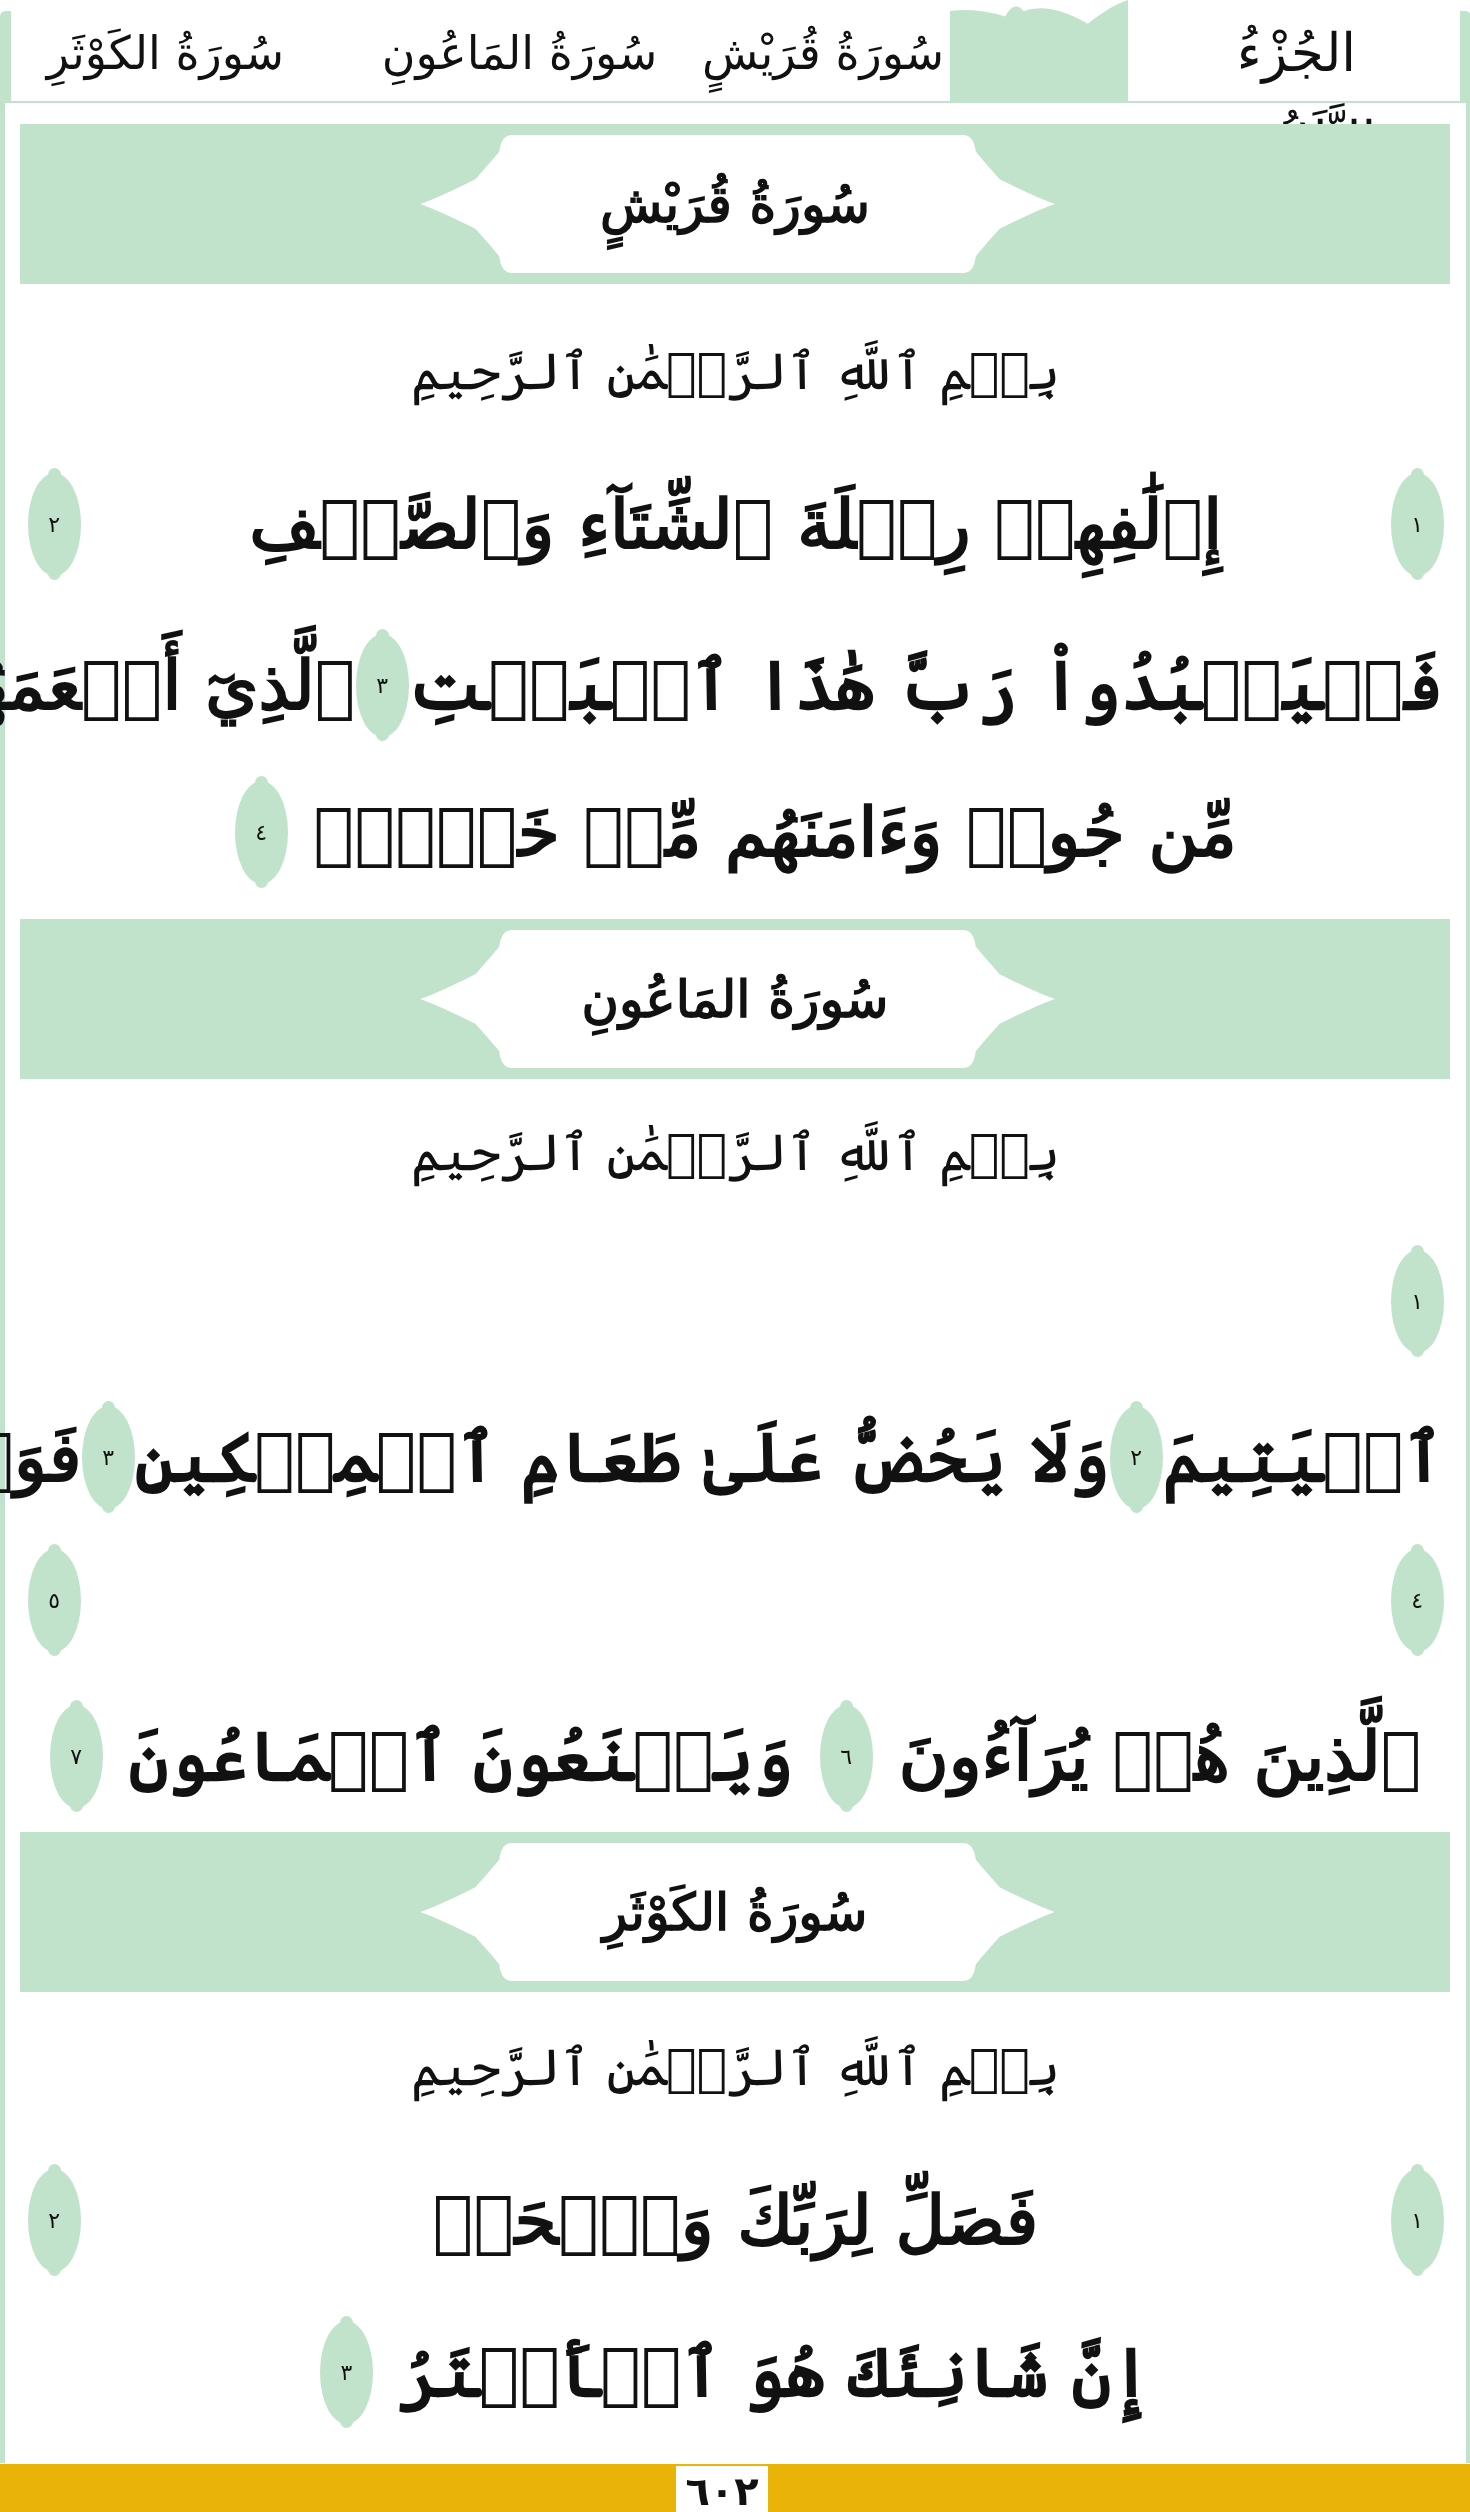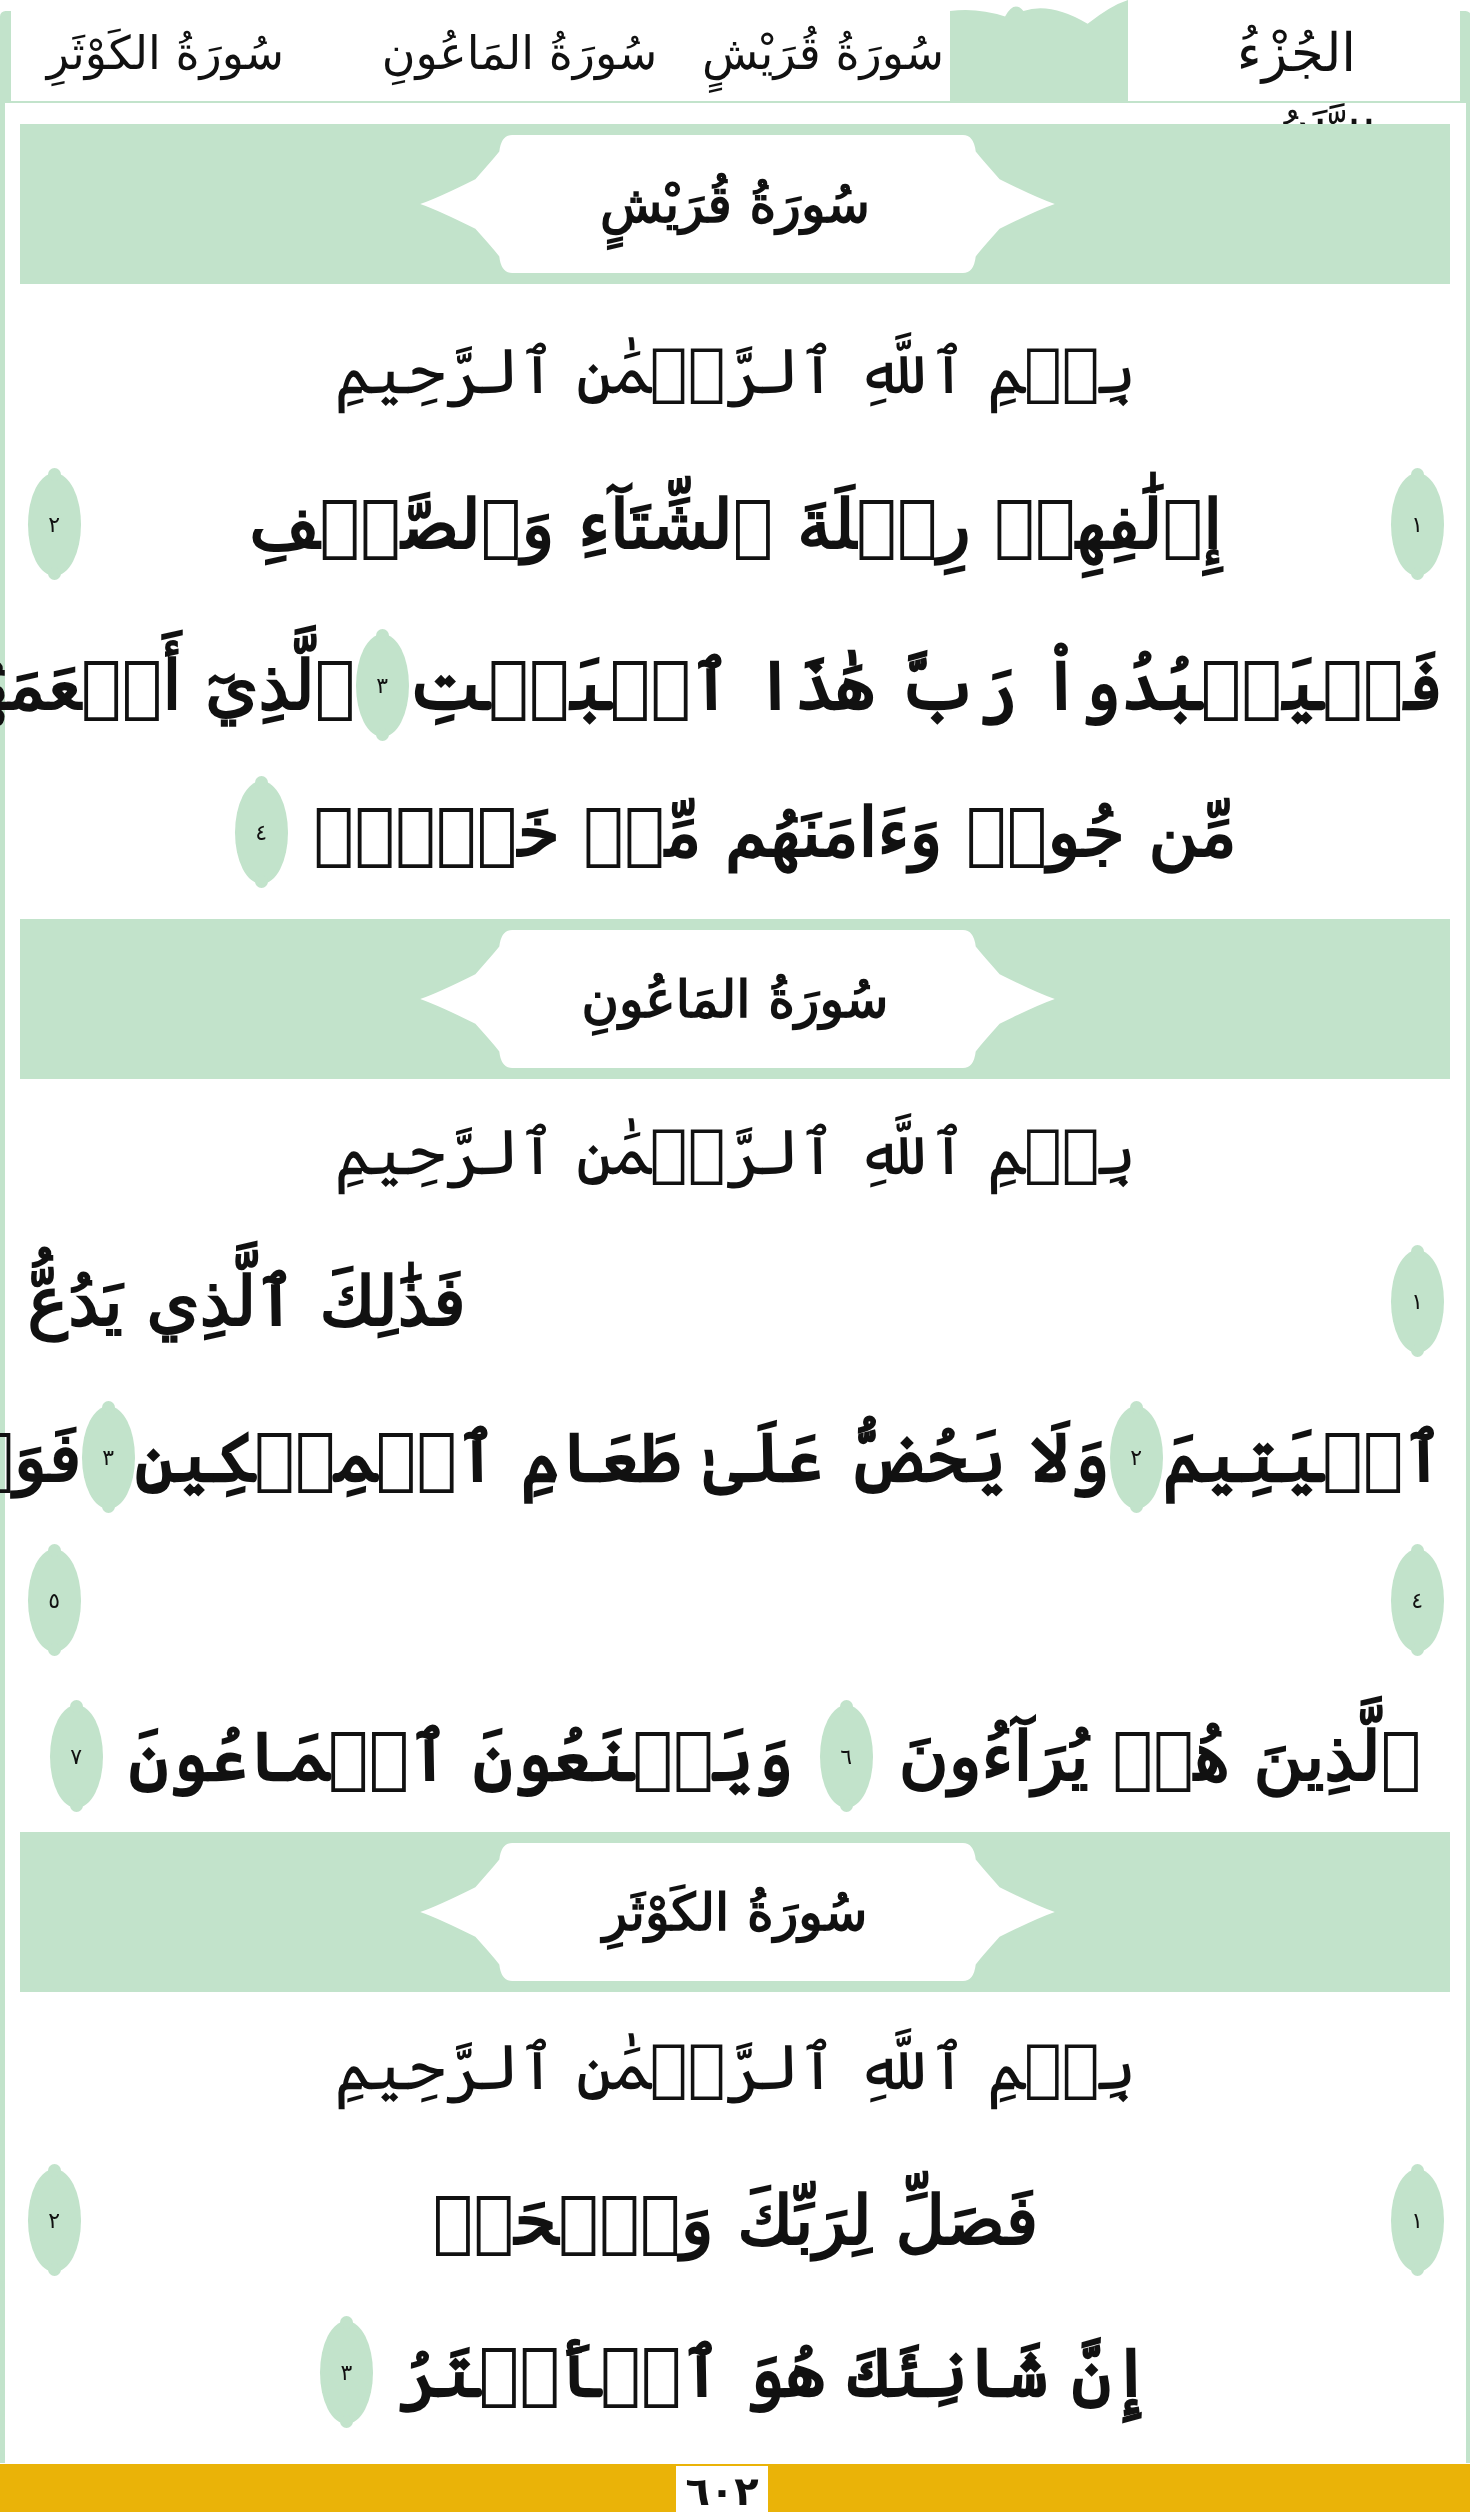--- a/index.html
+++ b/index.html
@@ -42,21 +42,21 @@
   .banner-cartouche { position:absolute; left:391px; top:0; width:653px; height:160px; }
   .banner-cartouche svg { width:100%; height:100%; display:block; }
   .banner-title {
     position:absolute; left:0; top:0; width:100%; height:100%;
     display:flex; align-items:center; justify-content:center;
     font-family:"DejaVu Serif", serif; font-size:51px; font-weight:bold; direction:rtl;
   }
 
   .bismillah {
     position:absolute; left:0; width:1471px; height:110px; text-align:center;
-    font-family:"DejaVu Serif", serif; font-size:63px; line-height:110px; direction:rtl;
+    font-family:"DejaVu Serif", serif; font-size:51px; line-height:110px; direction:rtl;
   }
 
   .verse-line {
     position:absolute; left:27.6px; width:1416px; height:138px;
     display:flex; align-items:center; justify-content:space-between;
     direction:rtl; font-family:"DejaVu Serif", serif; font-size:68px; font-weight:bold;
     white-space:nowrap;
   }
   .verse-line.centered { justify-content:center; gap:26px; }
   .seg { display:inline-block; }
@@ -132,21 +132,20 @@
     <svg viewBox="0 0 710 174" preserveAspectRatio="none">
       <path d="M110,12 L600,12 Q612,12 614,30 Q622,40 640,60 Q680,80 700,87 Q680,94 640,114 Q622,134 614,144 Q612,162 600,162 L110,162 Q98,162 96,144 Q88,134 70,114 Q30,94 10,87 Q30,80 70,60 Q88,40 96,30 Q98,12 110,12 Z" fill="#ffffff"></path>
     </svg>
   </div>
   <div class="banner-title">سُورَةُ المَاعُونِ</div>
 </div>
 <div class="bismillah" style="top:1098px;">بِسۡمِ ٱللَّهِ ٱلرَّحۡمَٰنِ ٱلرَّحِيمِ</div>
 
 <div class="verse-line" style="top:1232px;">
   <span class="ayah-marker">١</span>
-  <span class="seg">فَذَٰلِكَ ٱلَّذِي يَدُعُّ</span>
 </div>
 <div class="verse-line" style="top:1388px;">
   <span class="seg">ٱلۡيَتِيمَ</span>
   <span class="ayah-marker">٢</span>
   <span class="seg">وَلَا يَحُضُّ عَلَىٰ طَعَامِ ٱلۡمِسۡكِينِ</span>
   <span class="ayah-marker">٣</span>
   <span class="seg">فَوَيۡلٞ</span>
 </div>
 <div class="verse-line" style="top:1531px;">
   <span class="ayah-marker">٤</span>

